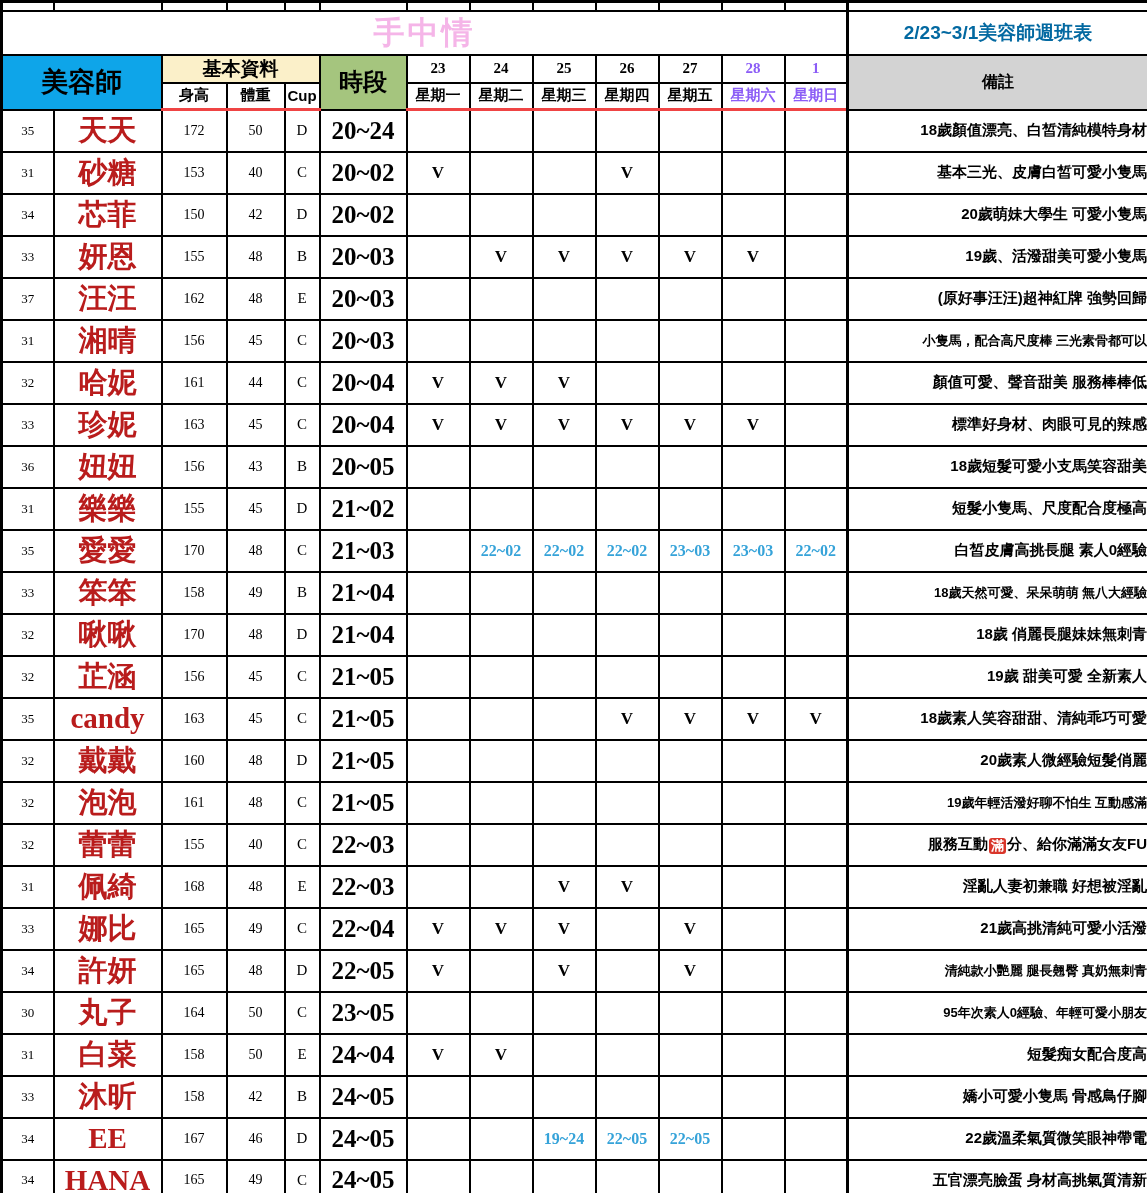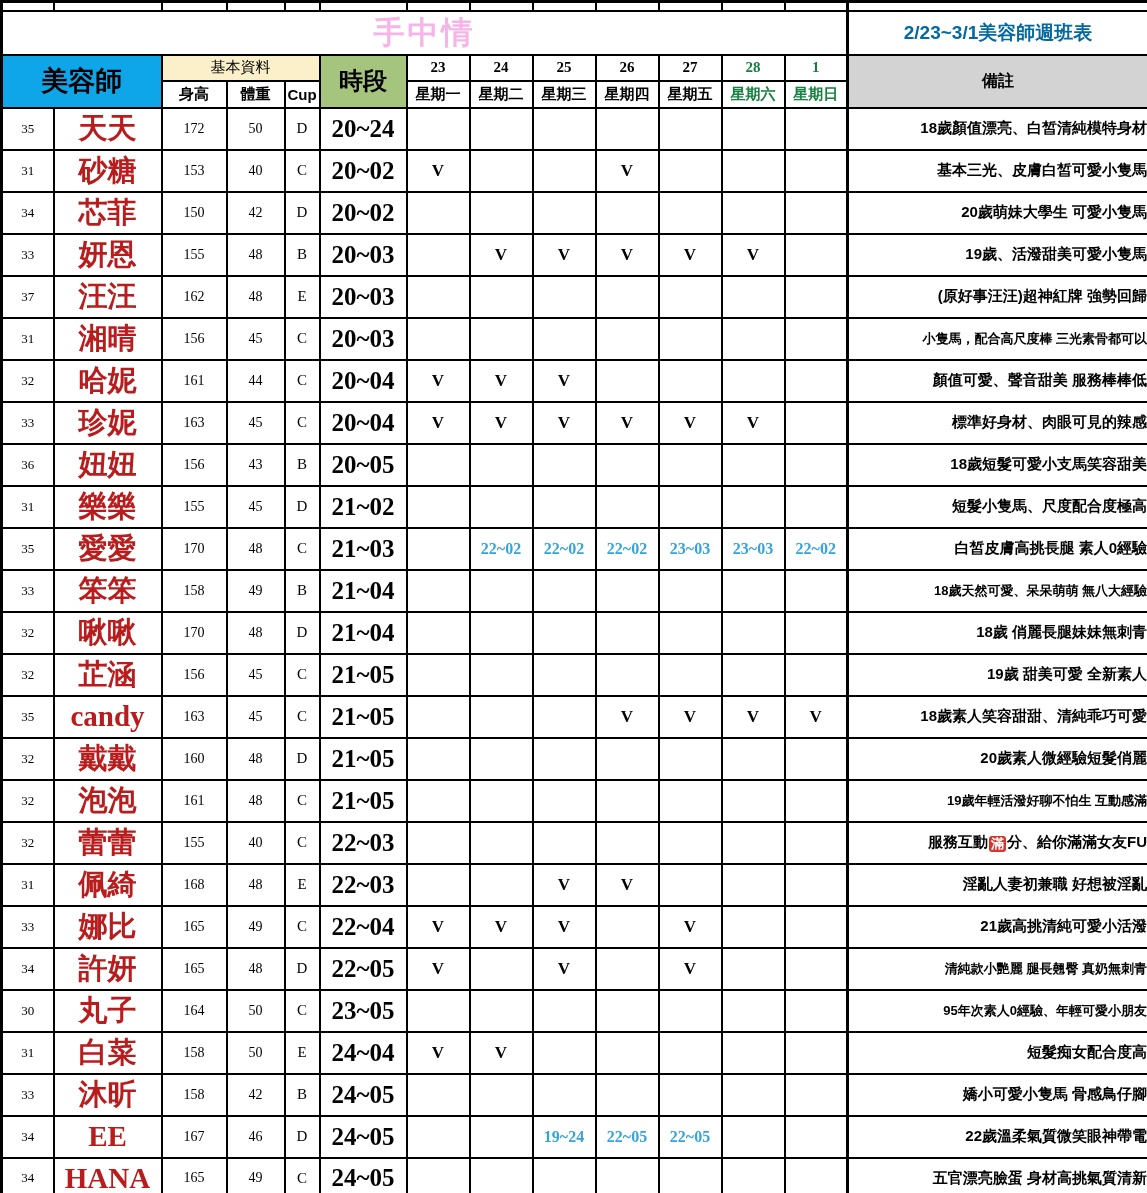--- a/index.html
+++ b/index.html
@@ -7,32 +7,32 @@
   table { border-collapse:collapse; table-layout:fixed; width:1147px; border:3px solid #000; }
   td { border:2px solid #000; padding:0; margin:0; text-align:center; vertical-align:middle;
        overflow:hidden; white-space:nowrap; background:#fff; }
   tr.strip { height:9px; }
   tr.titlerow { height:36px; }
   tr.h1 { height:26px; }
   tr.h2 { height:27px; }
   tbody tr.datarow { height:42px;margin-top:16px; }
   tbody tr.datarow td { border-top-width:2px; }
   .remcol { border-left:3px solid #000; }
-  tr.h2 td { border-bottom:1px solid #ef4444; }
+  tr.h2 td { border-bottom:3px solid #ef4444; }
   .page-title { font-size:31px; font-weight:bold; color:#f5b5e8; letter-spacing:3px; }
   .subtitle { font-size:19px; font-weight:bold; color:#0369a1; }
   .staff-h { background:#0ea5e9; font-size:27px; font-weight:bold; }
-  .basic-h { background:#fbf0c9; font-size:15px; font-weight:normal; }
+  .basic-h { background:#fbf0c9; font-size:19px; font-weight:bold; }
   .sub-h { font-size:15px; font-weight:bold; }
   .cup-h { font-family:Liberation Sans, sans-serif; }
   .time-h { background:#a5c57e; font-size:24px; font-weight:bold; }
   .rem-h { background:#d3d3d3; font-size:16px; font-weight:bold; }
   td.date { font-family:"Liberation Serif","DejaVu Serif",serif; font-size:15px; font-weight:bold; }
   td.day { font-size:15px; font-weight:bold;margin-left:16px; }
-  td.red, td.date.red, td.day.red { color:#15803d; }
+  td.red, td.date.red, td.day.red { color:#8b5cf6; }
   td.age { font-family:"Liberation Serif","DejaVu Serif",serif; font-size:13px; }
   td.name { font-size:29px; font-weight:bold; color:#b91c1c; }
   td.name.latin { font-family:"Liberation Serif","DejaVu Serif",serif; }
   td.hw { font-family:"Liberation Serif","DejaVu Serif",serif; font-size:14px; }
   td.cup { font-family:"Liberation Serif","DejaVu Serif",serif; font-size:15px; }
   td.time { font-family:"Liberation Serif","DejaVu Serif",serif; font-size:25px; font-weight:bold; }
   td.sched { font-family:"Liberation Serif","DejaVu Serif",serif; font-size:17px; font-weight:bold; }
   td.sched.cyan { color:#36a3d9; font-size:16px; }
   td.remark { text-align:right; padding-left:4px; font-weight:bold; font-size:15px; }
   td.remark.small { font-size:13px; }

